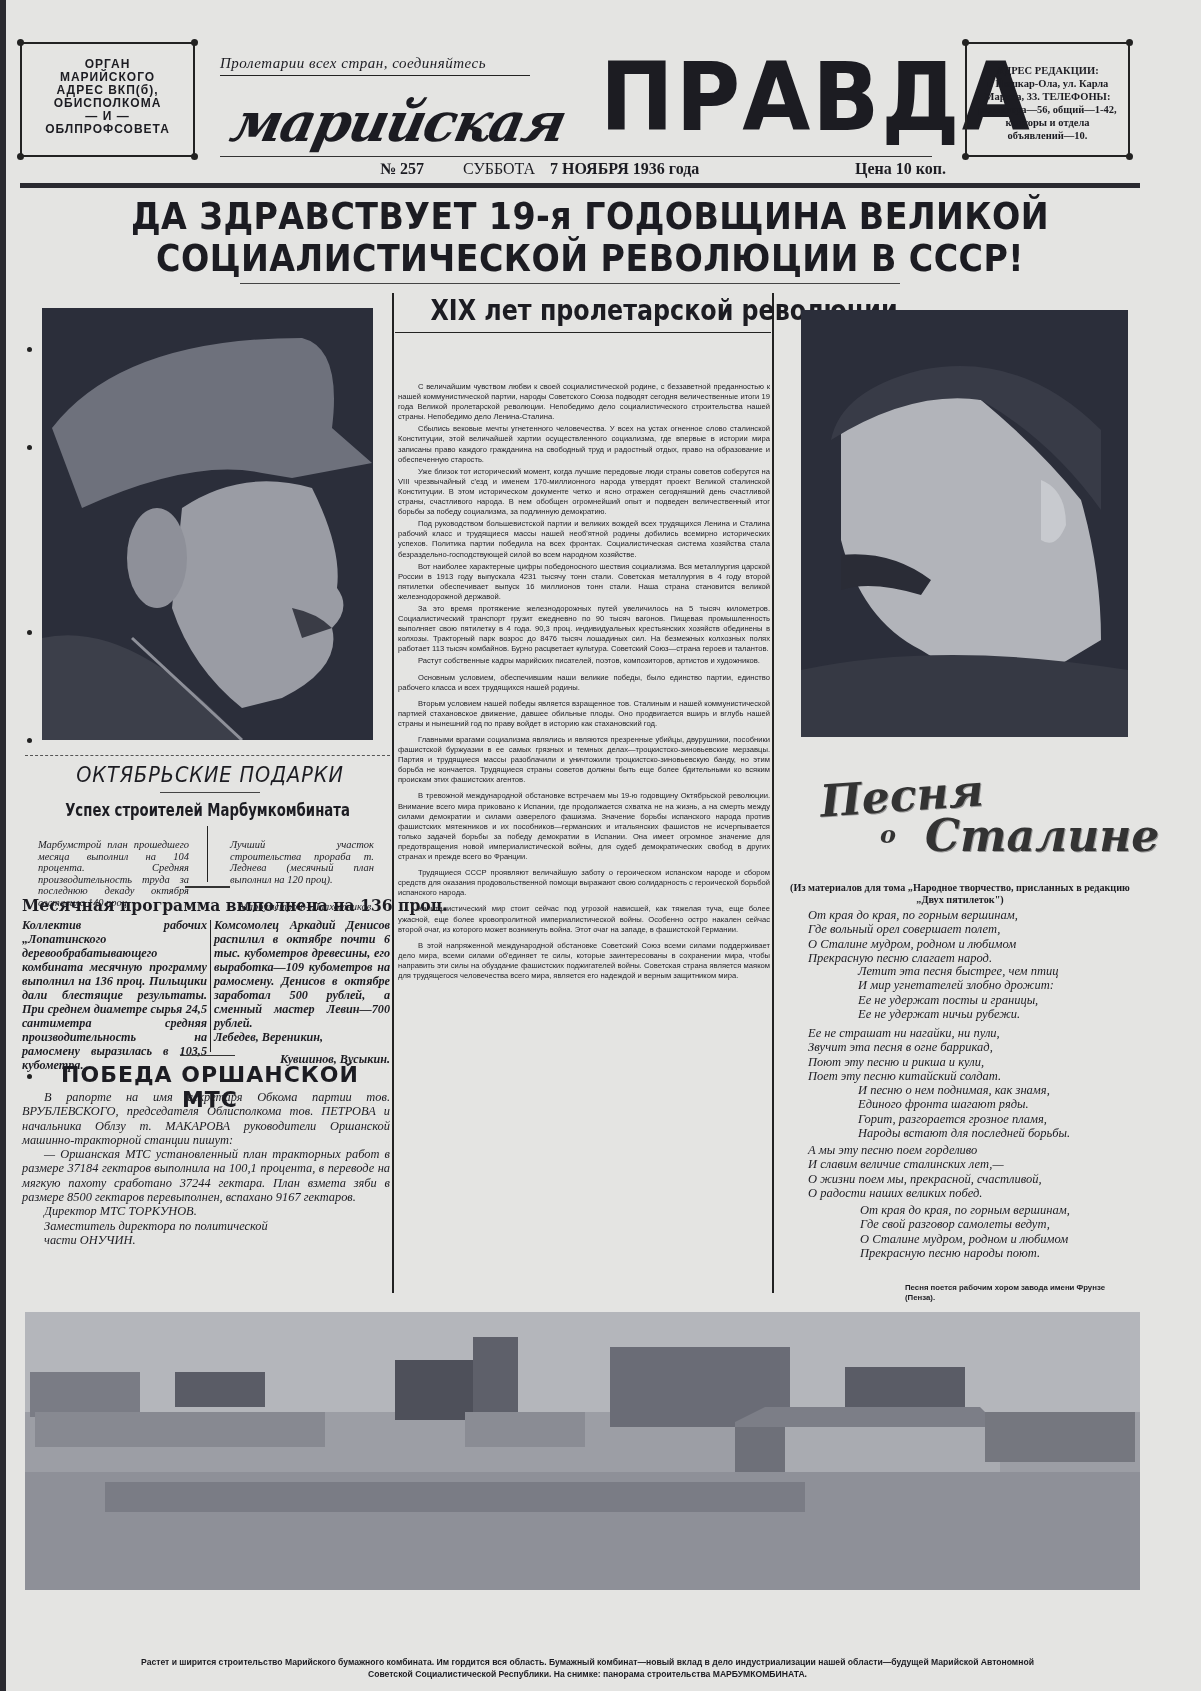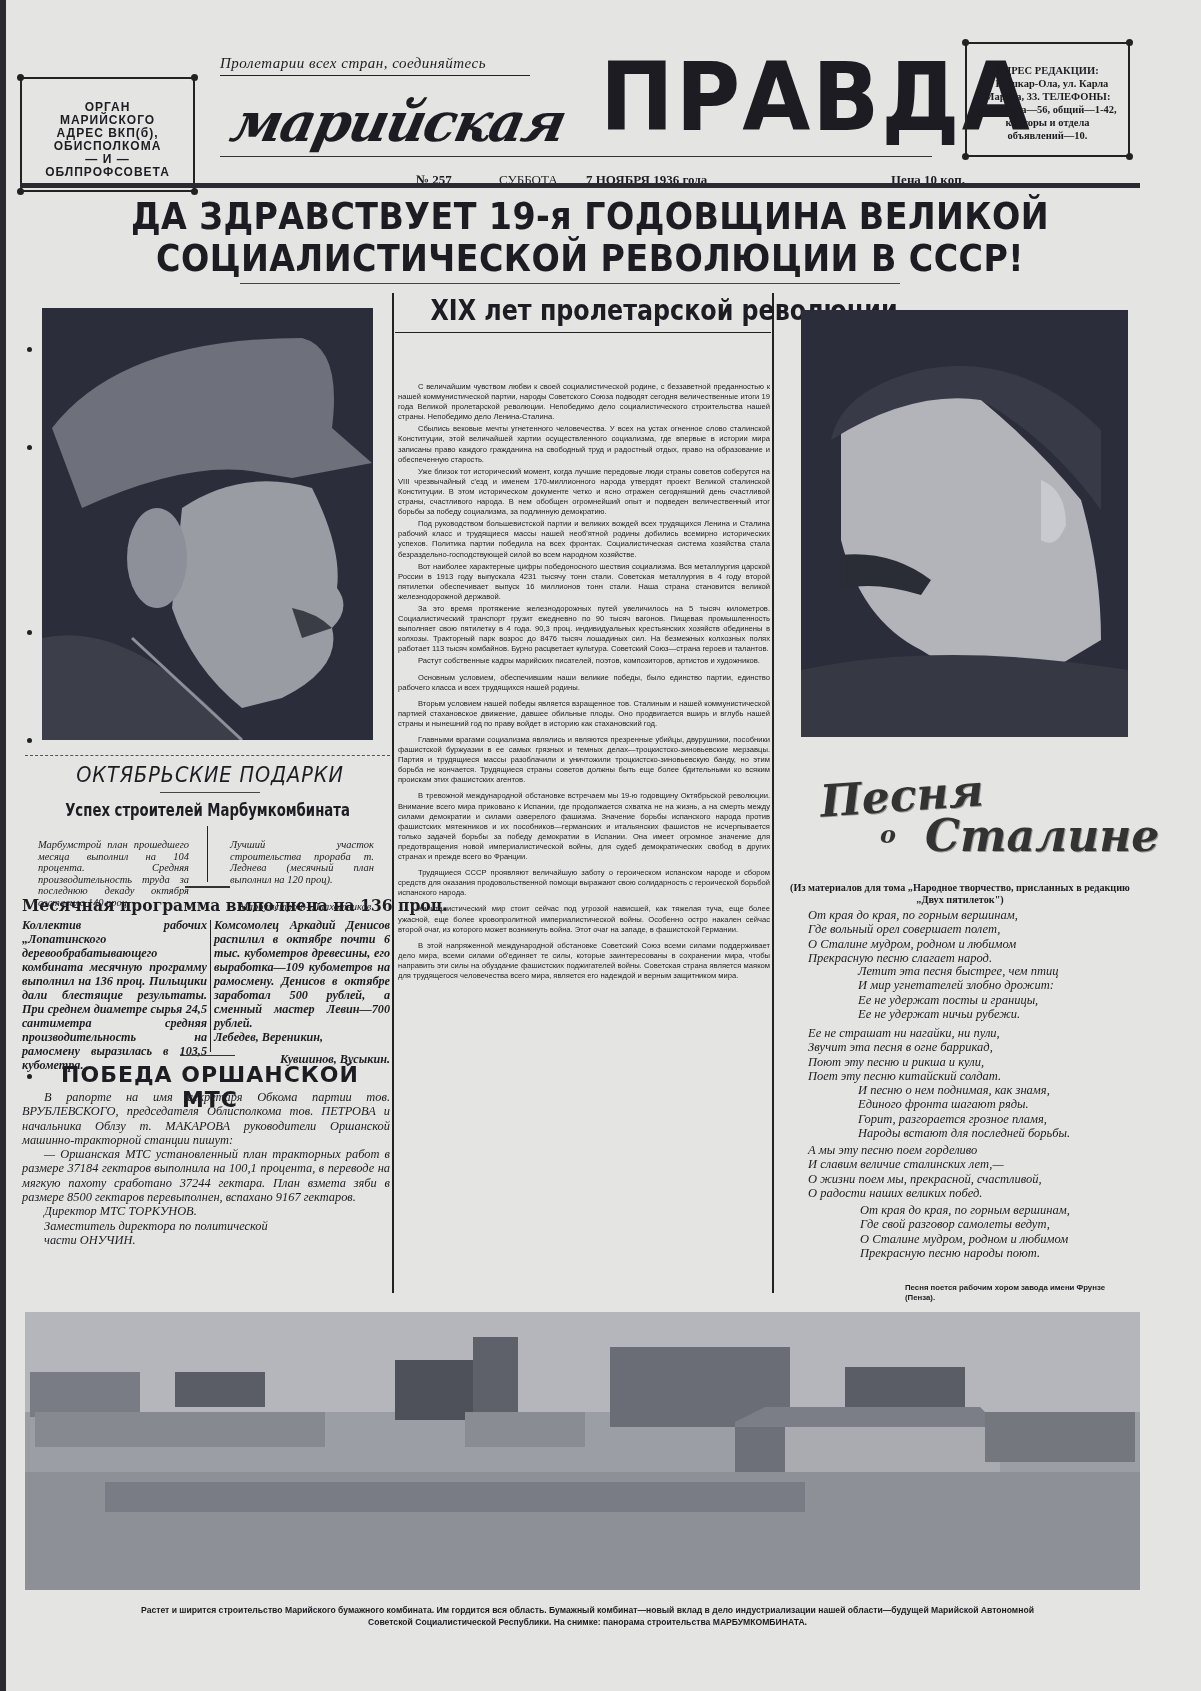--- a/index.html
+++ b/index.html
@@ -3,28 +3,28 @@
 <meta charset="utf-8">
 <style>
   html,body{margin:0;padding:0;}
   body{width:1201px;height:1691px;background:#e4e4e2;position:relative;overflow:hidden;font-family:"Liberation Serif",serif;color:#1c1c22;}
   .abs{position:absolute;}
   .box{border:2px solid #222;box-sizing:border-box;}
   .box::before,.box::after{content:"";position:absolute;width:7px;height:7px;background:#222;border-radius:50%;}
   .box::before{left:-5px;top:-5px;}
   .box::after{right:-5px;bottom:-5px;}
   .corner-tr,.corner-bl{position:absolute;width:7px;height:7px;background:#222;border-radius:50%;}
-  .organ{left:20px;top:42px;width:175px;height:115px;text-align:center;font-family:"Liberation Sans",sans-serif;font-weight:bold;font-size:12px;line-height:13px;letter-spacing:1px;padding-top:22px;margin-top:35px;}
+  .organ{left:20px;top:42px;width:175px;height:115px;text-align:center;font-family:"Liberation Sans",sans-serif;font-weight:bold;font-size:12px;line-height:13px;letter-spacing:1px;padding-top:14px;}
   .organ div{white-space:nowrap;}
   .address{left:965px;top:42px;width:165px;height:115px;text-align:center;font-family:"Liberation Serif",serif;font-weight:bold;font-size:10.5px;line-height:13px;padding-top:20px;}
   .slogan{left:220px;top:55px;font-style:italic;font-size:15px;letter-spacing:0.5px;border-bottom:1.5px solid #222;padding-bottom:3px;width:310px;}
   .mast-script{left:232px;top:90px;font-family:"DejaVu Serif",serif;font-style:italic;font-weight:bold;font-size:54px;letter-spacing:-2px;transform:skewX(-12deg);}
   .mast-pravda{left:600px;top:48px;font-family:"DejaVu Sans",sans-serif;font-weight:bold;font-size:88px;letter-spacing:2px;line-height:100px;transform:scaleY(1.08);}
   .mast-rule{left:220px;top:156px;width:712px;border-top:1.5px solid #333;}
-  .issue-line{top:172px;font-size:13px;font-weight:bold;margin-left:36px;}
+  .issue-line{top:160px;font-size:16px;font-weight:bold;}
   .heavy-rule{left:20px;top:183px;width:1120px;height:5px;background:#2a2a30;}
   .headline{left:40px;top:196px;width:1100px;text-align:center;font-family:"DejaVu Sans",sans-serif;font-weight:bold;font-size:37px;line-height:42px;transform:scaleX(0.9);transform-origin:center top;letter-spacing:0.5px;}
   .head-underline{left:240px;top:283px;width:660px;border-top:1.5px solid #444;}
   .photo{background:#2c2f3a;overflow:hidden;}
   .photo svg{width:100%;height:100%;display:block;}
   .col-rule{width:1.5px;background:#222;}
   .center-title{left:397px;top:293px;width:372px;font-family:"DejaVu Sans",sans-serif;font-weight:bold;font-size:29px;text-align:center;transform:scaleX(0.82);transform-origin:center top;white-space:nowrap;}
   .center-body{left:398px;top:353px;width:372px;font-family:"Liberation Sans",sans-serif;font-size:7.6px;line-height:10.1px;text-align:justify;margin-top:29px;}
   .center-body p{margin:0 0 2px 0;text-indent:20px;}
   .center-body p.gap{margin-top:6px;}
@@ -41,21 +41,21 @@
   .sig{text-align:right;}
   .song-title{left:820px;top:770px;width:310px;height:110px;}
   .song-title .w1{position:absolute;left:0;top:0;font-family:"DejaVu Serif",serif;font-style:italic;font-weight:bold;font-size:44px;color:#333;text-shadow:1px 1px 0 #999;transform:rotate(-4deg);}
   .song-title .w2{position:absolute;left:60px;top:50px;font-family:"DejaVu Serif",serif;font-style:italic;font-weight:bold;font-size:24px;color:#333;}
   .song-title .w3{position:absolute;left:105px;top:40px;font-family:"DejaVu Serif",serif;font-style:italic;font-weight:bold;font-size:44px;color:#333;text-shadow:1px 1px 0 #999;}
   .song-note{left:790px;top:882px;width:340px;text-align:center;font-family:"Liberation Serif",serif;font-weight:bold;font-size:10.2px;line-height:12px;}
   .stanza{font-family:"Liberation Serif",serif;font-style:italic;font-size:12.5px;line-height:14.3px;}
   .stanza div{white-space:nowrap;}
   .song-credit{left:905px;top:1283px;width:230px;font-family:"Liberation Sans",sans-serif;font-weight:bold;font-size:7.8px;line-height:10px;}
   .panorama{left:25px;top:1312px;width:1115px;height:278px;background:#8a8c93;overflow:hidden;}
-  .caption{left:30px;top:1604px;width:1115px;text-align:center;font-family:"Liberation Sans",sans-serif;font-weight:bold;font-size:8.6px;line-height:12px;}
+  .caption{left:30px;top:1656px;width:1115px;text-align:center;font-family:"Liberation Sans",sans-serif;font-weight:bold;font-size:8.6px;line-height:12px;}
   .dot{position:absolute;width:5px;height:5px;border-radius:50%;background:#222;}
 </style>
 </head>
 <body>
 
 <div class="abs box organ">
   <span class="corner-tr" style="right:-5px;top:-5px;"></span>
     <span class="corner-bl" style="left:-5px;bottom:-5px;"></span>
   <div>ОРГАН</div>
   <div>МАРИЙСКОГО</div>

